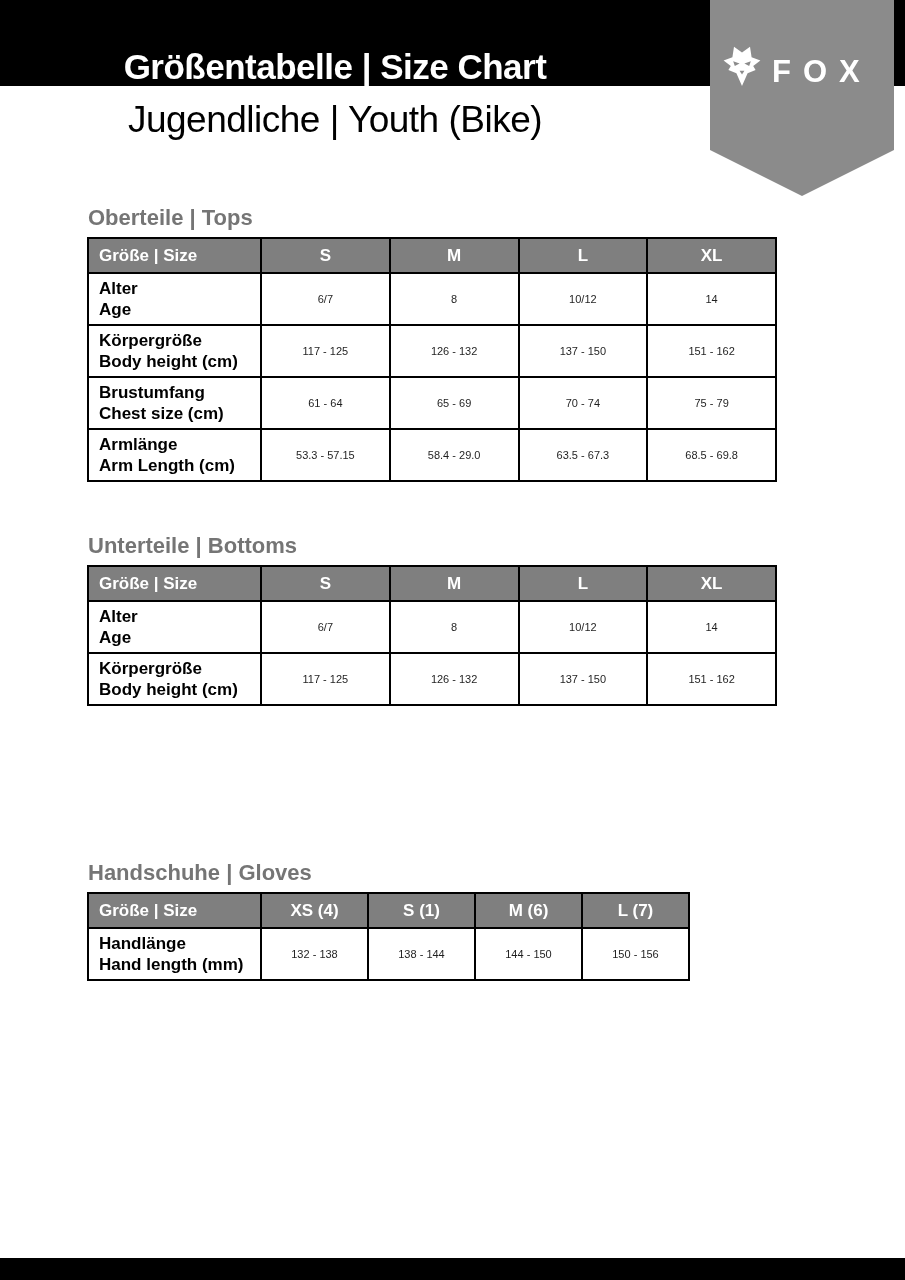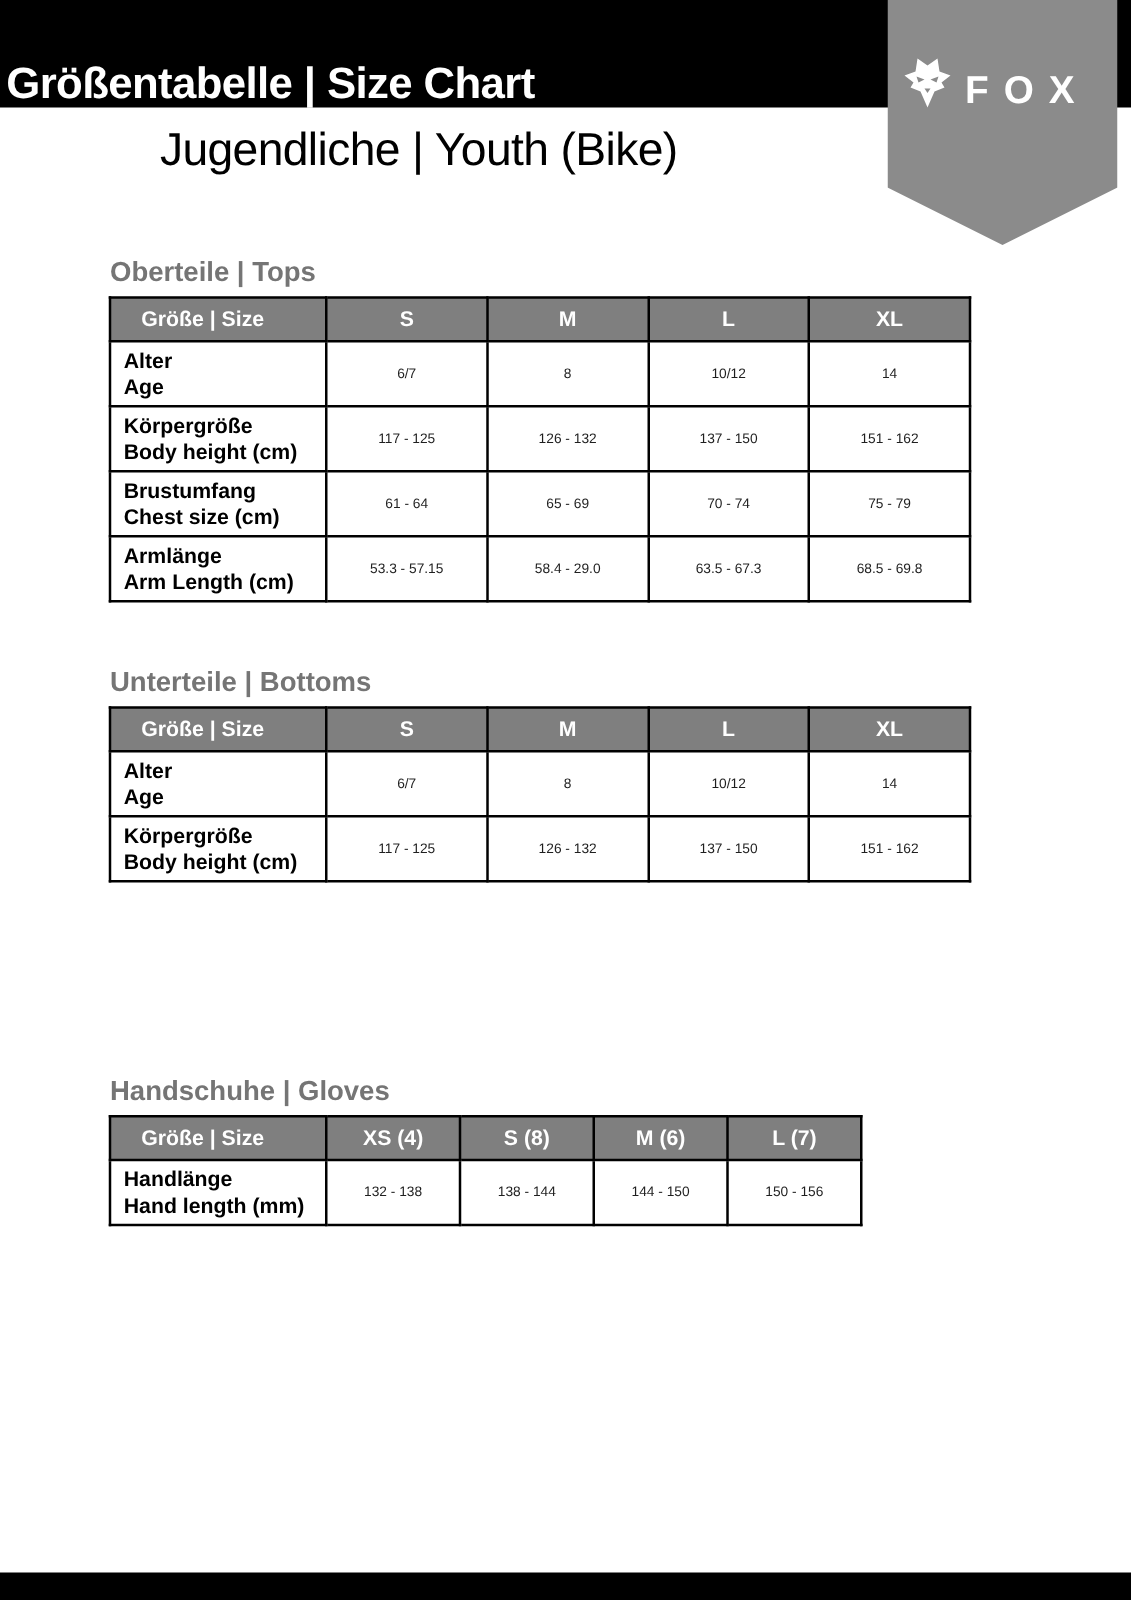--- a/index.html
+++ b/index.html
@@ -18,21 +18,21 @@
     font-family:"Liberation Sans","DejaVu Sans",sans-serif;
     overflow:hidden;
   }
   
   .top-band{
     position:absolute;left:0;top:0;width:905px;height:86px;
     background:var(--c-band);
   }
   .title-1{
     position:absolute;left:5px;top:47px;width:660px;
-    text-align:left;color:#ffffff;
+    text-align:center;color:#ffffff;
     font-size:35px;font-weight:bold;line-height:39px;
     letter-spacing:-0.5px;
   }
   .title-2{
     position:absolute;left:5px;top:99px;width:660px;
     text-align:center;color:#000000;
     font-size:37px;font-weight:normal;line-height:42px;
     letter-spacing:-0.5px;
   }
   
@@ -70,21 +70,21 @@
 
   table.size-table thead th{
     background:var(--c-thead);
     color:#ffffff;
     font-size:17px;font-weight:bold;
     height:35px;
     text-align:center;
     vertical-align:middle;
   }
   table.size-table thead th.corner{
-    text-align:left;padding-left:24px;margin-top:19px;
+    text-align:left;padding-left:10px;margin-top:19px;
   }
   table.size-table tbody th{
     text-align:left;vertical-align:middle;
     padding:4px 8px 4px 10px;
     font-size:17px;font-weight:bold;color:#000000;
     line-height:21px;
   }
   table.size-table tbody td{
     text-align:center;vertical-align:middle;
     font-size:11px;color:var(--c-value);
@@ -229,21 +229,21 @@
       <col class="c-label">
       <col>
       <col>
       <col>
       <col>
     </colgroup>
     <thead>
       <tr>
         <th class="corner">Größe | Size</th>
         <th>XS (4)</th>
-        <th>S (8)</th>
+        <th>S (1)</th>
         <th>M (6)</th>
         <th>L (7)</th>
       </tr>
     </thead>
     <tbody>
       <tr class="h2">
         <th>
           <div>Handlänge</div>
           <div>Hand length (mm)</div>
         </th>

